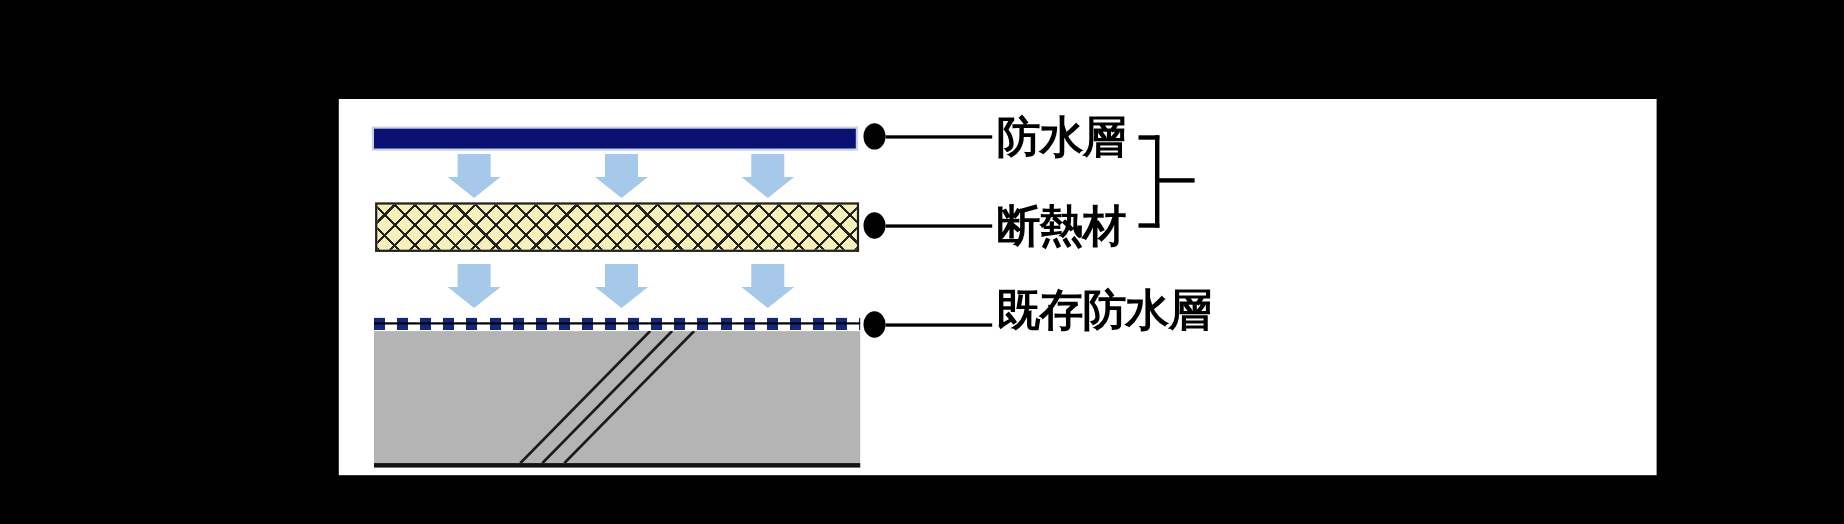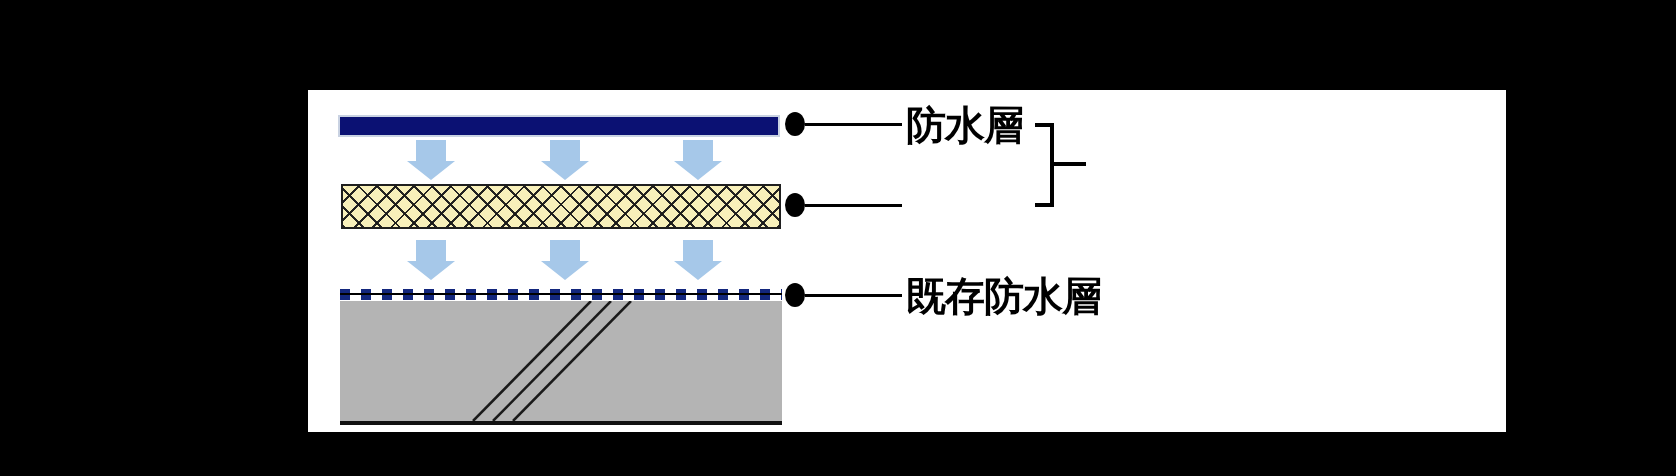--- a/index.html
+++ b/index.html
@@ -117,21 +117,22 @@
 
     <div class="dot" style="left:477px;top:22px;"></div>
     <div class="dot" style="left:477px;top:103px;"></div>
     <div class="dot" style="left:477px;top:193px;"></div>
 
     <div class="leader" style="top:33px;"></div>
     <div class="leader" style="top:114px;"></div>
     <div class="leader" style="top:204px;"></div>
 
     <div class="label" style="top:15px;">防水層</div>
-    <div class="label" style="top:186px;">既存防水層</div>
+    <div class="label" style="top:96px;">断熱材</div>
+    <div class="label" style="top:176px;font-family:Liberation Mono, monospace;">既存防水層</div>
 
     <div>
       <div class="bracket-part bk-top"></div>
       <div class="bracket-part bk-vert"></div>
       <div class="bracket-part bk-bottom"></div>
       <div class="bracket-part bk-mid"></div>
     </div>
 
 
   </div>

